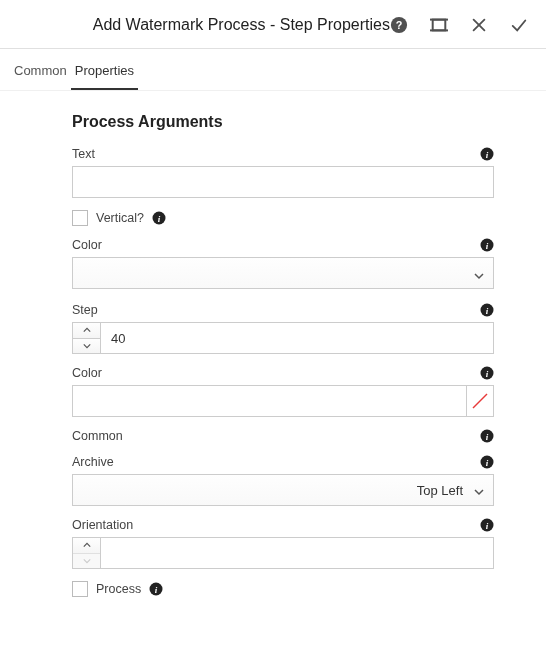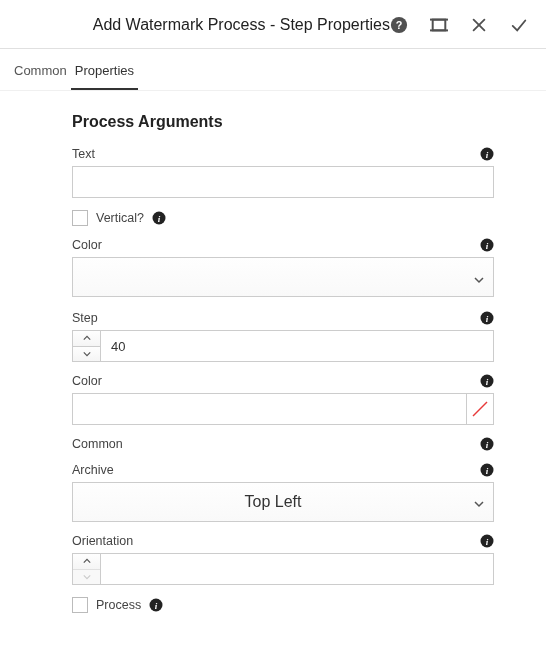--- a/index.html
+++ b/index.html
@@ -100,30 +100,30 @@
       font-size: 13px;
       background: #fff;
       outline: none;
     }
     .select-wrap {
       position: relative;
       width: 100%;
     }
     .select-input {
       width: 100%;
-      height: 40px;
+      height: 32px;
       border: 1px solid #ccc;
       padding: 0 30px 0 10px;
       background: linear-gradient(#fefefe, #f9f9f9);
       outline: none;
       appearance: none;
       cursor: pointer;
-      font-size: 16px;
+      font-size: 13px;
       color: #333;
-      text-align: center;
+      text-align: right;
     }
     .select-chevron {
       position: absolute;
       right: 10px;
       top: 50%;
       transform: translateY(-50%);
       pointer-events: none;
       width: 10px;
       height: 10px;
     }

